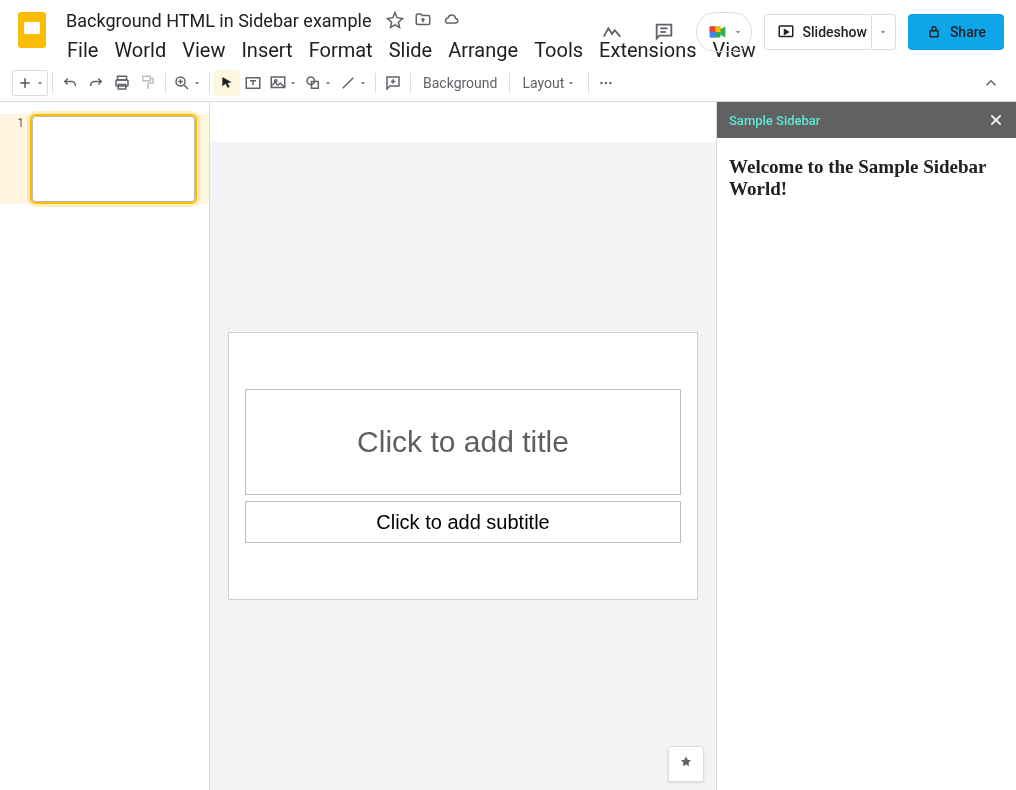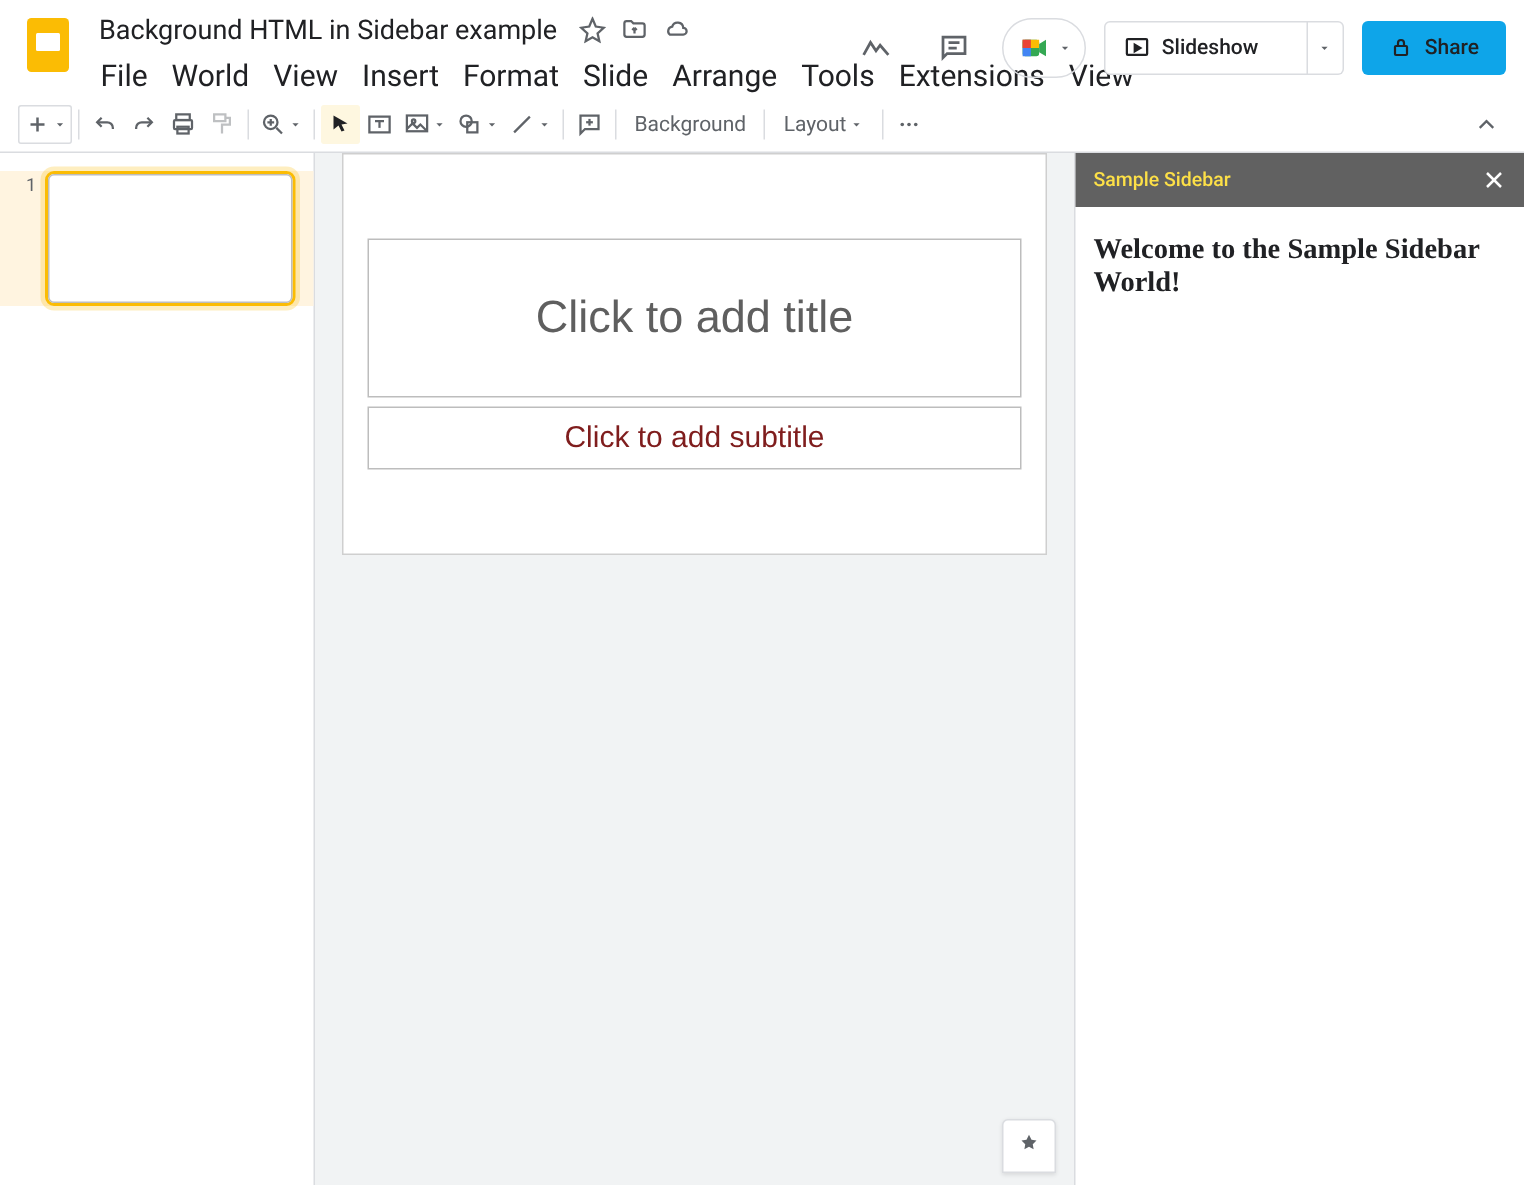--- a/index.html
+++ b/index.html
@@ -11,46 +11,46 @@
 .title-row { display: flex; align-items: center; gap: 8px; height: 24px; }
 .doc-title { font-size: 18px; color: #202124; padding: 2px 6px; border-radius: 4px; }
 .title-icon { width: 20px; height: 20px; color: #5f6368; display: flex; align-items: center; justify-content: center; cursor: pointer; }
 .menubar { display: flex; gap: 2px; margin-top: 2px; }
 .menu-item { padding: 4px 7px; font-size: 20px; color: #202124; cursor: pointer; border-radius: 4px; }
 
 .header-right { display: flex; align-items: center; gap: 12px; padding-top: 4px; }
 .hdr-icon-btn { width: 40px; height: 40px; display: flex; align-items: center; justify-content: center; cursor: pointer; border-radius: 50%; color: #5f6368; }
 .meet-btn { height: 40px; padding: 0 8px 0 10px; border: 1px solid #dadce0; border-radius: 20px; display: flex; align-items: center; gap: 4px; cursor: pointer; }
 .slideshow-group { display: flex; }
-.slideshow-btn { height: 36px; padding: 0 32px 0 12px; border: 1px solid #dadce0; border-radius: 4px 0 0 4px; display: flex; align-items: center; gap: 8px; cursor: pointer; font-weight: 500; background:#fff;}
+.slideshow-btn { height: 36px; padding: 0 4px 0 12px; border: 1px solid #dadce0; border-radius: 4px 0 0 4px; display: flex; align-items: center; gap: 8px; cursor: pointer; font-weight: 500; background:#fff;}
 .slideshow-drop { height: 36px; width: 24px; border: 1px solid #dadce0; border-left: none; border-radius: 0 4px 4px 0; display: flex; align-items: center; justify-content: center; cursor: pointer; background:#fff;}
 .share-btn { height: 36px; padding: 0 18px; background: #0ea5e9; border-radius: 4px; display: flex; align-items: center; gap: 8px; font-weight: 500; cursor: pointer; color: #202124; }
 
 .toolbar { height: 38px; border-top: 1px solid #fff; border-bottom: 1px solid #dadce0; display: flex; align-items: center; padding: 0 12px; gap: 0; background: #fff; position: relative;}
 .tb-btn { min-width: 26px; height: 26px; padding: 0 3px; display: flex; align-items: center; justify-content: center; cursor: pointer; border-radius: 2px; color: #5f6368; }
 .tb-btn.combo { padding-right: 2px; }
 .tb-drop { width: 12px; color: #5f6368; display:flex; align-items:center; justify-content:center;}
 .tb-sep { width: 1px; height: 20px; background: #dadce0; margin: 0 4px; }
 .tb-text { padding: 0 8px; font-size: 14px; color: #5f6368; cursor: pointer; height: 26px; display: flex; align-items: center; border-radius: 2px; }
 .new-slide-btn { height: 26px; padding: 0 2px 0 4px; border: 1px solid #dadce0; border-radius: 2px; display:flex; align-items:center; gap:2px; color:#5f6368; cursor:pointer;}
 .collapse-btn { margin-left: auto; }
 
 .workspace { display: flex; height: calc(790px - 64px - 38px); }
 .film-strip { width: 210px; background: #fff; border-right: 1px solid #dadce0; padding: 12px 0; }
 .slide-thumb-row { display: flex; padding: 0 12px 0 10px; background: #fff4e0;}
 .slide-num { width: 14px; font-size: 12px; color: #5f6368; padding-top: 2px; text-align: right; margin-right: 6px;}
 .slide-thumb { flex:1; height: 90px; background: #fff; border: 2px solid #fbbc04; border-radius: 6px; outline: 1px solid #bdbdbd; outline-offset: -3px; box-shadow: 0 0 0 3px rgba(251,188,4,0.25);}
-.canvas-area { flex: 1; background: #f1f3f4; display: flex; justify-content: center; position: relative; overflow:hidden;}
+.canvas-area { flex: 1; background: #f1f3f4; display: flex; align-items: center; justify-content: center; position: relative; overflow:hidden;margin-top:40px;}
 .slide-canvas { width: 470px; height: 268px; background: #fff; border: 1px solid #cfcfcf; display: flex; flex-direction: column; align-items: center; justify-content: center; gap: 6px; padding: 40px 16px;}
 .placeholder-title { width: 436px; height: 106px; border: 1px solid #bdbdbd; display: flex; align-items: center; justify-content: center; font-size: 30px; color: #5f5f5f; font-family: Arial, sans-serif;}
-.placeholder-subtitle { width: 436px; height: 42px; border: 1px solid #bdbdbd; display: flex; align-items: center; justify-content: center; font-size: 20px; color: #7f1d1d; font-family: Arial, sans-serif;}
+.placeholder-subtitle { width: 436px; height: 42px; border: 1px solid #bdbdbd; display: flex; align-items: center; justify-content: center; font-size: 20px; color: #000000; font-family: Arial, sans-serif;}
 .explore-btn { position: absolute; bottom: 8px; right: 12px; width: 36px; height: 36px; background: #fff; border: 1px solid #dadce0; border-radius: 4px 4px 0 0; display: flex; align-items: center; justify-content: center; color: #5f6368; cursor: pointer; box-shadow: 0 1px 3px rgba(0,0,0,0.1);}
 
 .sidebar { width: 300px; border-left: 1px solid #dadce0; display: flex; flex-direction: column; background:#fff;}
-.sidebar-hdr { height: 36px; background: #616161; color: #fde047; display: flex; align-items: center; padding: 0 12px; font-size: 13px; font-weight: 500; justify-content: space-between;}
+.sidebar-hdr { height: 36px; background: #616161; color: #5eead4; display: flex; align-items: center; padding: 0 12px; font-size: 13px; font-weight: 500; justify-content: space-between;}
 .sidebar-close { margin-left: auto; cursor: pointer; color: #fff; }
 .sidebar-body { padding: 18px 12px; font-family: "Times New Roman", serif; font-size: 19px; font-weight: bold; }
 
 svg { display: block; }
 .faded { opacity: 0.4; }
 </style>
 </head>
 <body>
 
 <div class="header">

